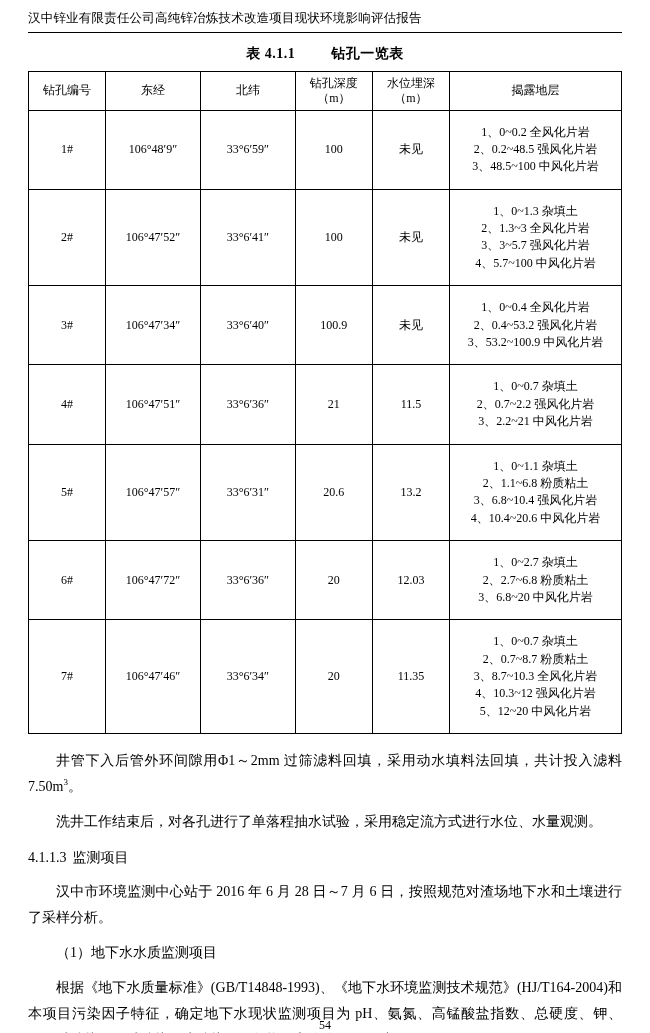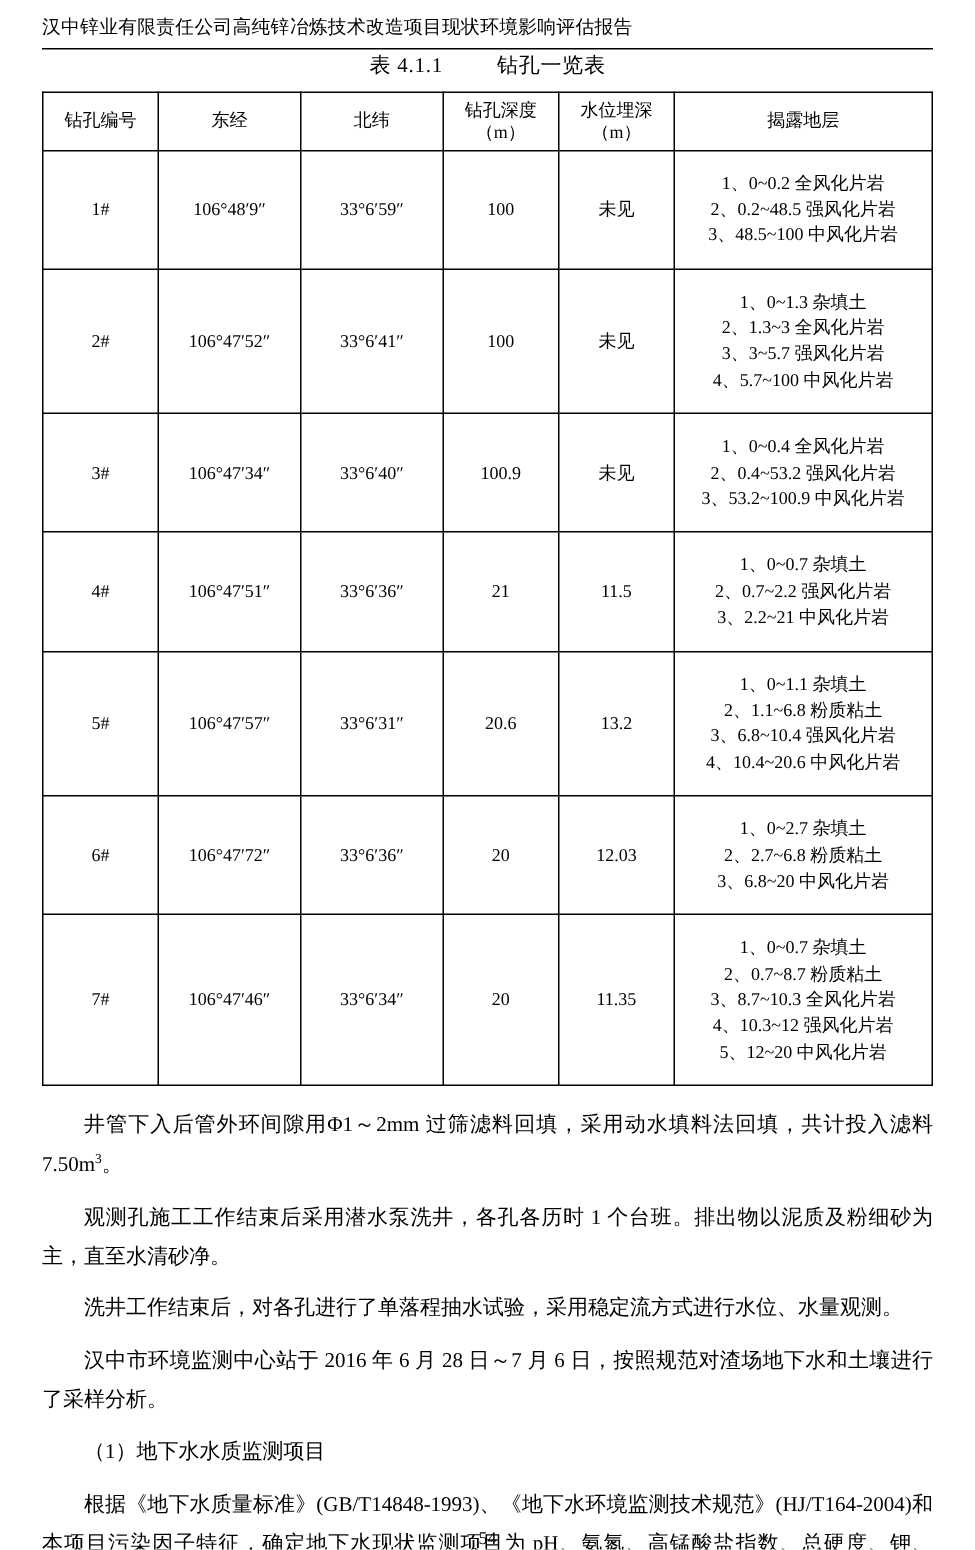--- a/index.html
+++ b/index.html
@@ -27,22 +27,22 @@
     font-size: 12.5px;
     letter-spacing: 0.2px;
     padding-bottom: 4px;
     border-bottom: 1px solid #000;
     margin: 0 0 0 0;
     line-height: 1.4;
   }
   .table-title {
     text-align: center;
     font-size: 14px;
-    font-weight: normal;
-    margin: 2px 0 8px 0;
+    font-weight: bold;
+    margin: 12px 0 8px 0;
     letter-spacing: 0.5px;
   }
   .table-title .tnum {
     margin-right: 36px;
   }
   table.drill {
     border-collapse: collapse;
     width: 100%;
     table-layout: fixed;
   }
@@ -228,24 +228,24 @@
           <div>3、8.7~10.3  全风化片岩</div>
           <div>4、10.3~12  强风化片岩</div>
           <div>5、12~20  中风化片岩</div>
         </td>
       </tr>
     </tbody>
   </table>
 
   <p class="body-text first"><span>井管下入后管外环间隙用Φ1～2mm 过筛滤料回填，采用动水填料法回填，共计投入滤料 7.50m</span><span class="sup">3</span><span>。</span></p>
 
-  <p class="body-text">观测孔施工工作结束后采用潜水泵洗井，各孔各历时 1 个台班。排出物以泥质及粉细砂为主，直至水清砂净。</p>
 
   <p class="body-text">洗井工作结束后，对各孔进行了单落程抽水试验，采用稳定流方式进行水位、水量观测。</p>
 
+  <p class="heading"><span class="hnum">4.1.1.3</span><span>监测项目</span></p>
 
   <p class="body-text">汉中市环境监测中心站于 2016 年 6 月 28 日～7 月 6 日，按照规范对渣场地下水和土壤进行了采样分析。</p>
 
   <p class="body-text">（1）地下水水质监测项目</p>
 
   <p class="body-text">根据《地下水质量标准》(GB/T14848-1993)、《地下水环境监测技术规范》(HJ/T164-2004)和本项目污染因子特征，确定地下水现状监测项目为 pH、氨氮、高锰酸盐指数、总硬度、钾、钠、硝酸盐、亚硝酸盐、硫酸盐、氯化物、六价铬、汞、砷、铜、</p>
 
   <div class="page-number">54</div>
 
 </div>

